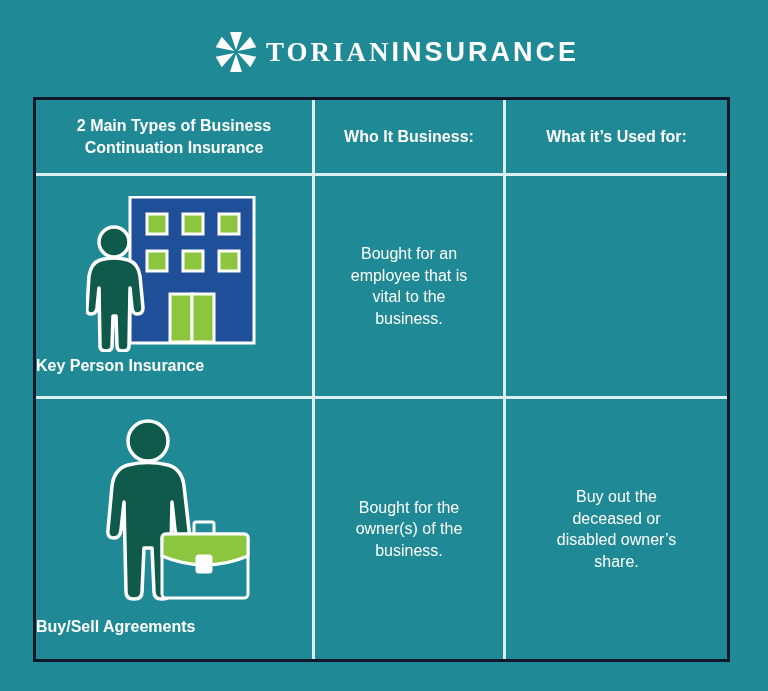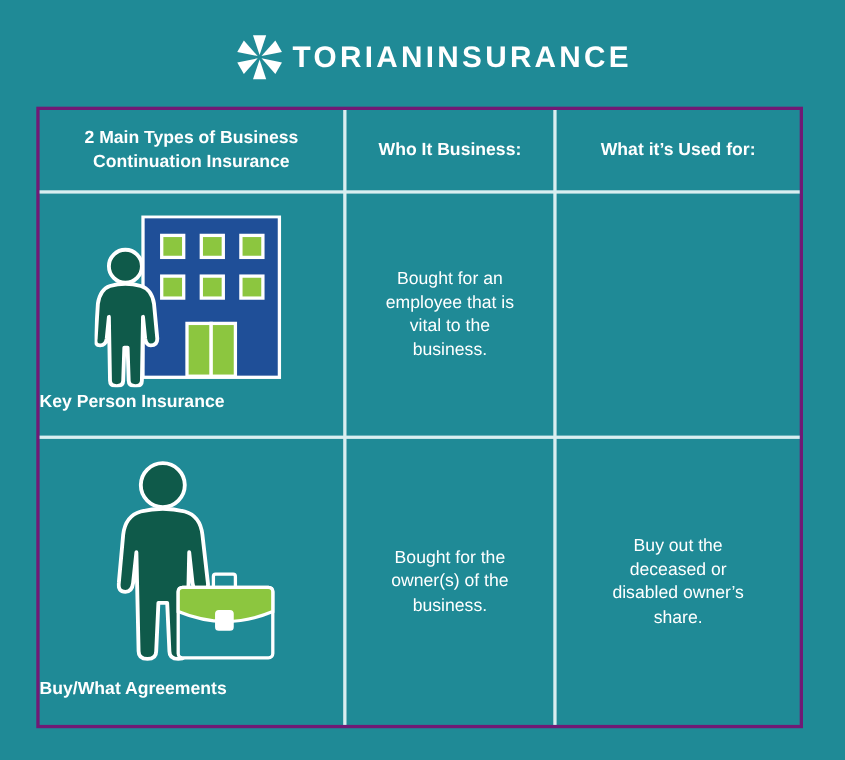--- a/index.html
+++ b/index.html
@@ -13,28 +13,28 @@
   }
   .logo {
     position: absolute; left: 214px; top: 26px;
     height: 52px; display: flex; align-items: center;
   }
   .logo svg { width: 44px; height: 44px; }
   .logo-text {
     margin-left: 8px; font-size: 27px; letter-spacing: 3px;
     color: #ffffff; white-space: nowrap;
   }
-  .logo-text .strong { font-weight: bold; }
+  .logo-text .strong { font-weight: bold; font-family: Liberation Serif, serif; }
   .logo-text .light { font-weight: bold; }
 
   .grid {
     position: absolute; left: 33px; top: 97px;
     width: 697px; height: 565px;
     box-sizing: border-box;
-    border: 3px solid #701a75;
+    border: 3px solid #0f172a;
   }
   .vline { position: absolute; top: 0; bottom: 0; width: 3px; background: #d9eef0; }
   .hline { position: absolute; left: 0; right: 0; height: 3px; background: #d9eef0; }
 
   .cell {
     position: absolute;
     display: flex; align-items: center; justify-content: center;
     text-align: center;
   }
   .hdr { font-weight: bold; font-size: 16px; line-height: 22px; }
@@ -108,17 +108,17 @@
       </g>
 
       <g stroke="#ffffff" stroke-width="3">
         <rect x="88" y="104" width="20" height="14" rx="2" fill="#1f8a96"></rect>
         <rect x="56" y="116" width="86" height="64" rx="4" fill="#1f8a96"></rect>
         <path d="M56,120 Q56,116 60,116 L138,116 Q142,116 142,120 L142,138 Q99,156 56,138 Z" fill="#8cc63f"></path>
         <rect x="91" y="138" width="14" height="16" rx="2" fill="#ffffff"></rect>
       </g>
     </svg>
   </div>
-  <div class="caption" style="left:0;top:518px">Buy/What Agreements</div>
+  <div class="caption" style="left:0;top:518px">Buy/Sell Agreements</div>
 
   <div class="cell body-text" style="left:470px;top:299px;width:221px;height:260px;padding:0 44px;box-sizing:border-box">Buy out the deceased or disabled owner’s share.</div>
   <div class="cell body-text" style="left:279px;top:299px;width:188px;height:260px;padding:0 36px;box-sizing:border-box">Bought for the owner(s) of the business.</div>
 </div>
 
 </body></html>

